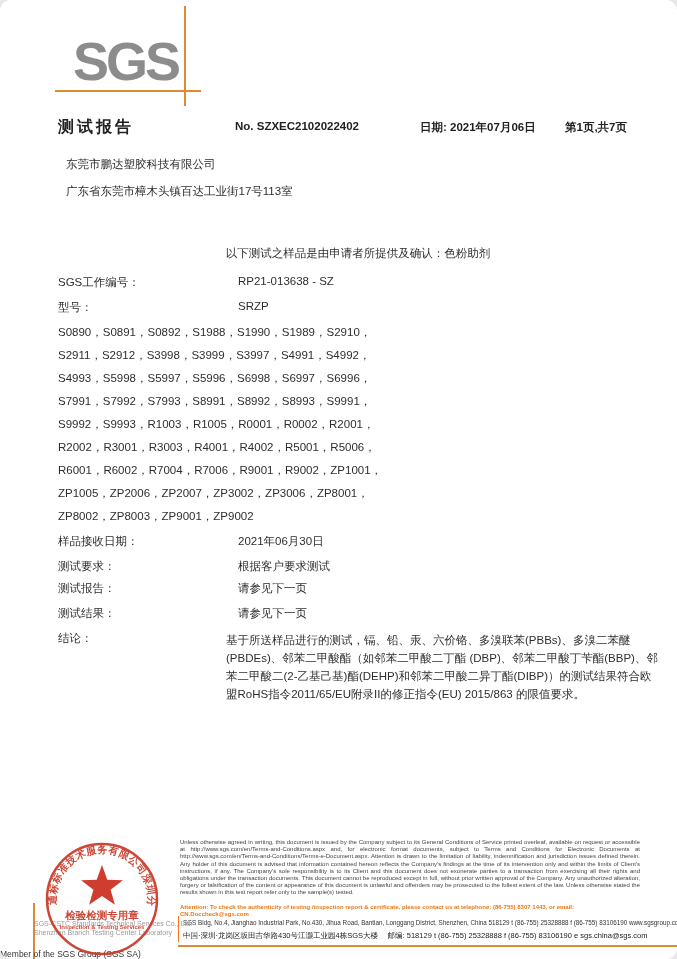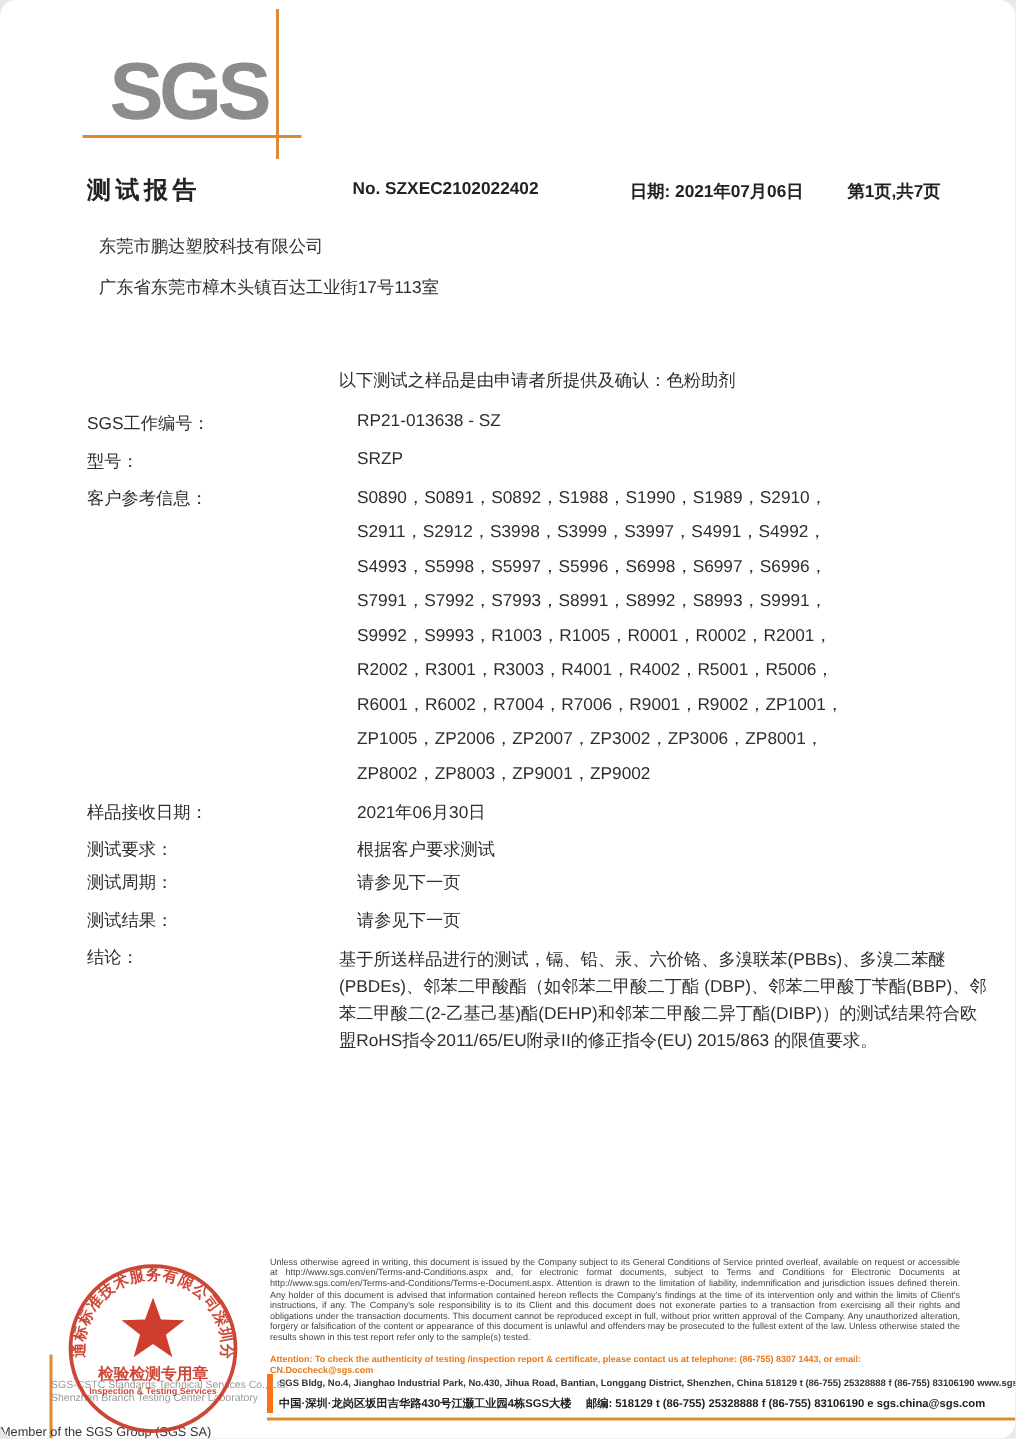--- a/index.html
+++ b/index.html
@@ -43,21 +43,21 @@
   .fineprint{
     position:absolute;left:180px;top:839px;width:460px;
     font-size:6px;line-height:7.2px;color:#444;text-align:justify;
   }
   .attention{
     position:absolute;left:180px;top:904px;width:460px;
     font-size:6px;line-height:7.2px;color:#e87818;font-weight:bold;
   }
   .address-block{
     position:absolute;left:178px;top:916px;width:470px;
-    border-left:4px solid #f97316;padding-left:4px;font-weight:bold;
+    border-left:1px solid #f97316;padding-left:4px;
   }
   .addr-en{font-size:6.3px;color:#333;line-height:13px;white-space:nowrap;}
   .addr-cn{font-size:7.5px;color:#222;line-height:13px;white-space:nowrap;}
   .footer-hline{position:absolute;left:178px;top:945px;width:499px;height:2px;background:#dd8a33;}
   .member-line{position:absolute;left:0;top:949px;width:648px;text-align:left;font-size:8.5px;color:#333;}
 </style>
 </head>
 <body>
 
 <div class="page">
@@ -87,21 +87,20 @@
       <div class="flabel">SGS工作编号：</div>
       <div class="fvalue">RP21-013638 - SZ</div>
     </div>
 
     <div class="frow">
       <div class="flabel">型号：</div>
       <div class="fvalue">SRZP</div>
     </div>
 
     <div class="frow refs">
-      <div class="flabel">客户参考信息：</div>
       <div class="fvalue multiline">S0890，S0891，S0892，S1988，S1990，S1989，S2910，
 S2911，S2912，S3998，S3999，S3997，S4991，S4992，
 S4993，S5998，S5997，S5996，S6998，S6997，S6996，
 S7991，S7992，S7993，S8991，S8992，S8993，S9991，
 S9992，S9993，R1003，R1005，R0001，R0002，R2001，
 R2002，R3001，R3003，R4001，R4002，R5001，R5006，
 R6001，R6002，R7004，R7006，R9001，R9002，ZP1001，
 ZP1005，ZP2006，ZP2007，ZP3002，ZP3006，ZP8001，
 ZP8002，ZP8003，ZP9001，ZP9002</div>
     </div>
@@ -111,21 +110,21 @@
       <div class="fvalue">2021年06月30日</div>
     </div>
 
 
     <div class="frow tight">
       <div class="flabel">测试要求：</div>
       <div class="fvalue">根据客户要求测试</div>
     </div>
 
     <div class="frow">
-      <div class="flabel">测试周期：</div>
+      <div class="flabel">测试报告：</div>
       <div class="fvalue">请参见下一页</div>
     </div>
 
     <div class="frow">
       <div class="flabel">测试结果：</div>
       <div class="fvalue">请参见下一页</div>
     </div>
 
     <div class="frow conclusion">
       <div class="flabel">结论：</div>

